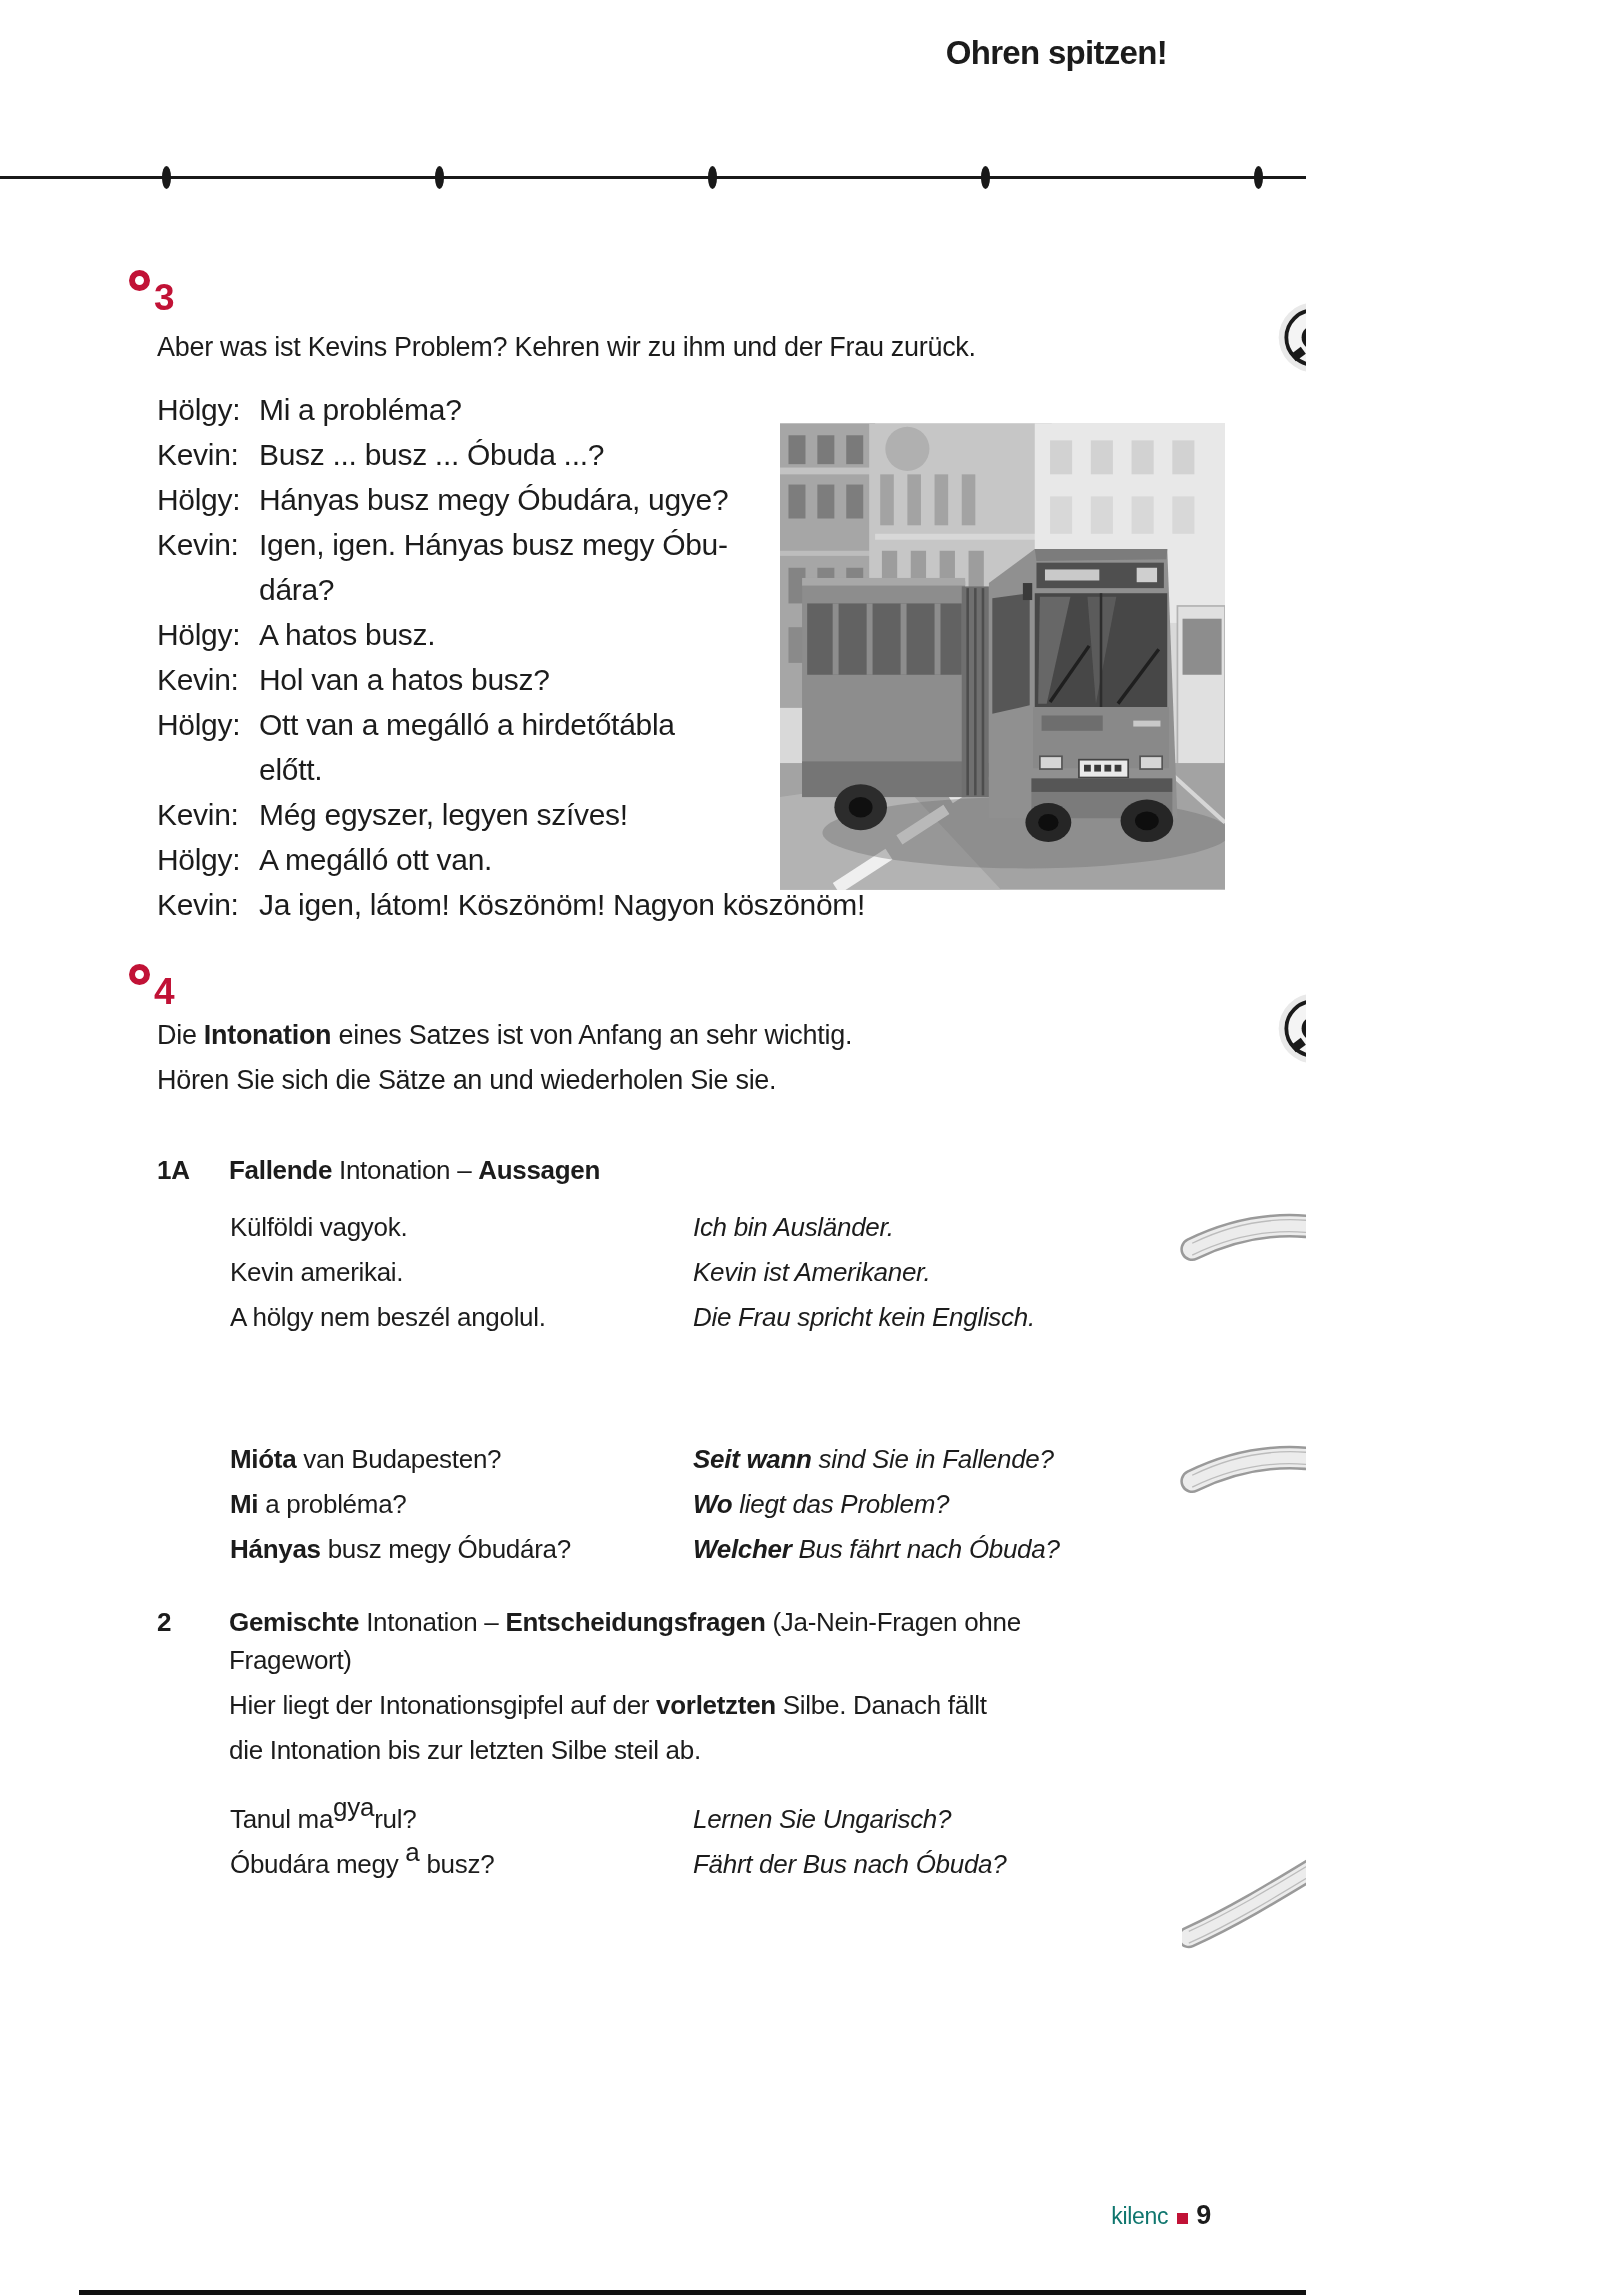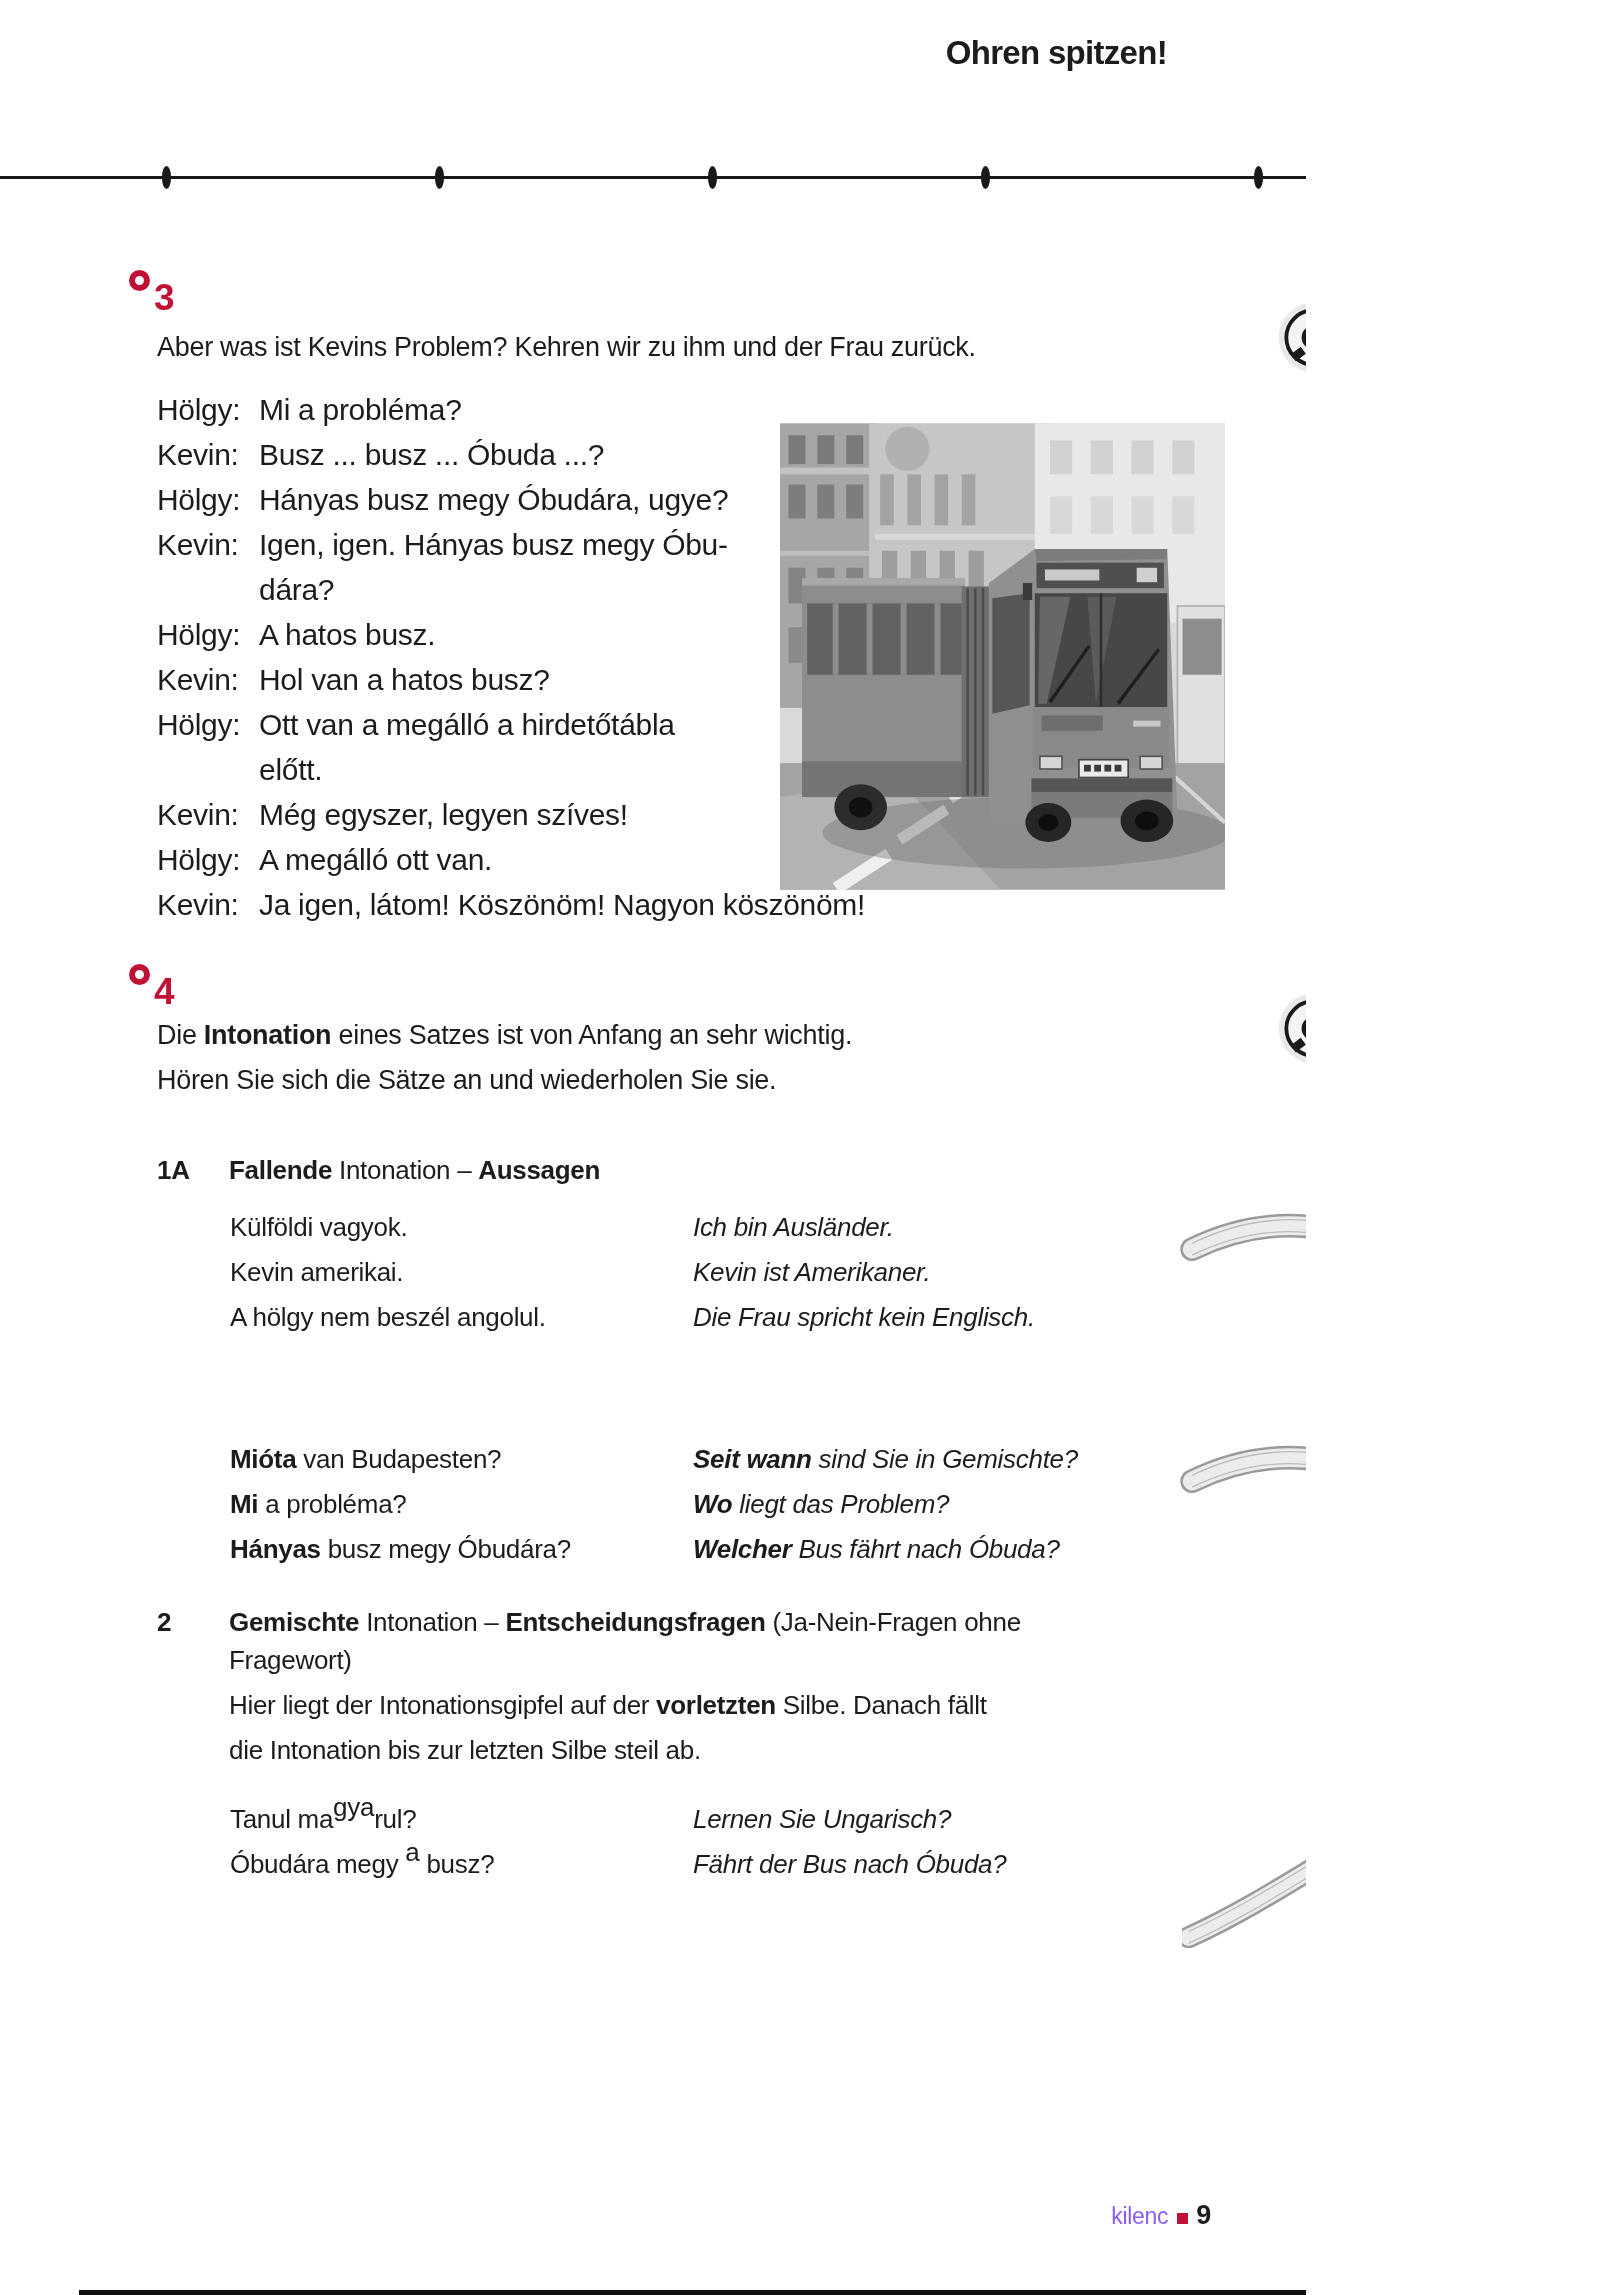--- a/index.html
+++ b/index.html
@@ -35,21 +35,21 @@
   .sub-label{display:inline-block;width:72px;font-weight:700;}
   .sub-line2{margin-left:72px;line-height:45px;}
   .sub-para{margin-left:72px;line-height:45px;font-size:26px;}
   .rows{position:absolute;left:230px;}
   .row{display:flex;height:45px;font-size:26px;}
   .row .hu{flex:0 0 463px;}
   .row .de{font-style:italic;}
   .arrow{position:absolute;}
   
   .footer{position:absolute;top:2200px;right:95px;display:flex;align-items:baseline;}
-  .footer-word{font-size:23px;color:#8b5cf6;}
+  .footer-word{font-size:23px;color:#0f766e;}
   .footer-dot{width:11px;height:11px;background:var(--red,#c11236);margin:0 8.5px;align-self:center;margin-top:5.1px;}
   .footer-num{font-size:27px;font-weight:700;}
   .bottom-bar{position:absolute;left:79px;right:0;bottom:0;height:5.1px;background:#111;}
 </style>
 </head>
 <body>
 
 <div class="page">
 
   <div class="corner-blob"></div>
@@ -277,21 +277,21 @@
     <path d="M14 58 C 100 16, 195 20, 284 82" fill="none" stroke="#9a9a9a" stroke-width="28" stroke-linecap="round"></path>
     <path d="M14 58 C 100 16, 195 20, 284 82" fill="none" stroke="#ececec" stroke-width="22" stroke-linecap="round"></path>
     <path d="M14 51 C 100 9, 195 13, 286 74" fill="none" stroke="#bcbcbc" stroke-width="1.6"></path>
     <path d="M14 65 C 100 23, 195 27, 282 90" fill="none" stroke="#bcbcbc" stroke-width="1.6"></path>
     <polygon points="268,52 356,96 276,134" fill="#e7e7e7" stroke="#9a9a9a" stroke-width="2.5"></polygon>
   </svg>
 
   <div class="rows" style="top:1444px">
       <div class="row">
         <span class="hu"><span class="b">Mióta</span><span> van Budapesten?</span></span>
-        <span class="de"><span class="b">Seit wann</span><span> sind Sie in Gemischte?</span></span>
+        <span class="de"><span class="b">Seit wann</span><span> sind Sie in Fallende?</span></span>
       </div>
       <div class="row">
         <span class="hu"><span class="b">Mi</span><span> a probléma?</span></span>
         <span class="de"><span class="b">Wo</span><span> liegt das Problem?</span></span>
       </div>
       <div class="row">
         <span class="hu"><span class="b">Hányas</span><span> busz megy Óbudára?</span></span>
         <span class="de"><span class="b">Welcher</span><span> Bus fährt nach Óbuda?</span></span>
       </div>
     </div>

